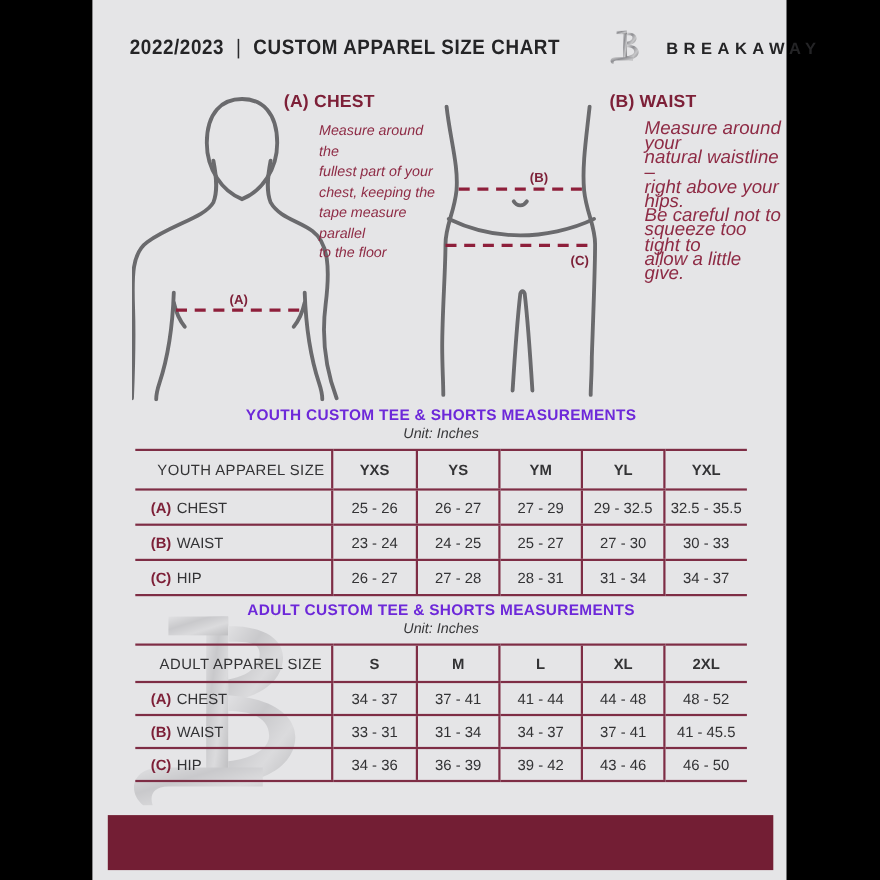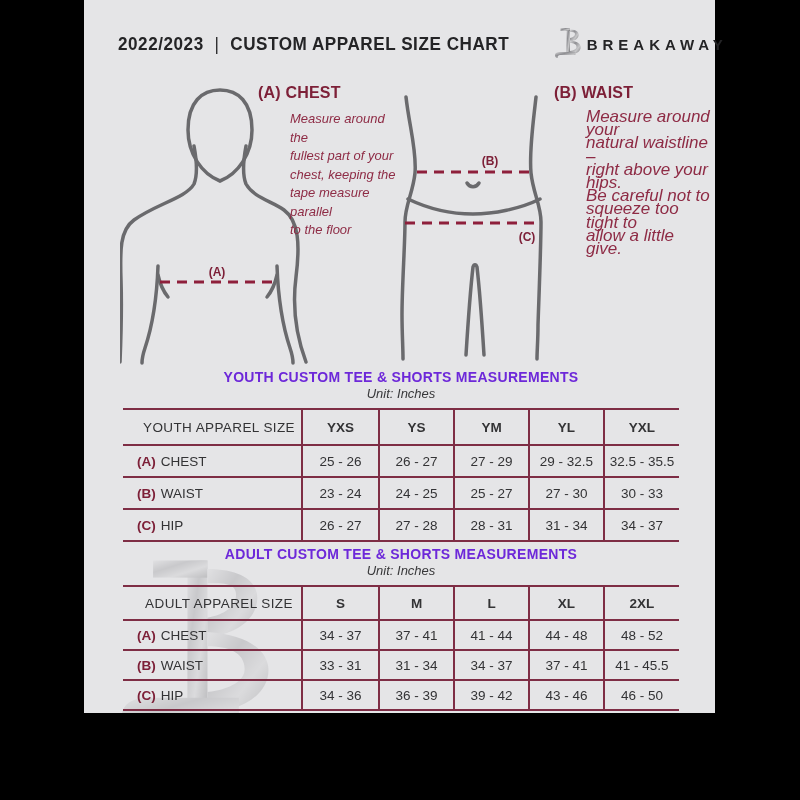--- a/index.html
+++ b/index.html
@@ -1,26 +1,26 @@
 <!DOCTYPE html>
 <html><head>
 <meta charset="utf-8">
 <style>
   html,body{margin:0;padding:0;background:#000;}
-  .stage{position:relative;width:800px;height:713px;margin:0 auto;overflow:hidden;background:#000;
+  .stage{position:relative;width:800px;height:800px;margin:0 auto;overflow:hidden;background:#000;
          font-family:"Liberation Sans",sans-serif;text-decoration:underline;}
   .page{position:absolute;left:84px;top:0;width:631px;height:800px;background:#e5e5e7;}
 
   
   .header{position:absolute;top:24px;left:34px;right:34px;height:40px;
           display:flex;align-items:center;justify-content:space-between;}
   .titlegrp{display:flex;align-items:center;font-weight:700;font-size:19px;color:#242426;
             letter-spacing:.6px;transform:scaleX(.9);transform-origin:left center;white-space:nowrap;}
   .titlegrp .sep{font-weight:400;padding:0 12px;color:#2b2b2d;}
-  .brand{display:flex;align-items:center;gap:4px;}
+  .brand{display:flex;align-items:center;gap:23px;}
   .brandname{font-weight:700;font-size:15px;letter-spacing:5px;color:#242426;white-space:nowrap;}
 
   
   .fig{position:absolute;}
   .fig path,.fig line{fill:none;stroke:#6a6a6d;stroke-width:3.5;stroke-linecap:round;}
   .fig .dash{stroke:#8e1f3b;stroke-width:3;stroke-dasharray:10 7;stroke-linecap:butt;}
   .fig text{font-family:"Liberation Sans",sans-serif;font-size:12px;font-weight:700;fill:#7d2038;}
   .mblock{position:absolute;}
   .mhead{font-size:16px;font-weight:700;color:#7d2038;letter-spacing:.2px;line-height:18px;}
   .mbody{margin-top:8px;font-style:italic;color:#8e2b45;white-space:pre-line;margin-left:32px;}

